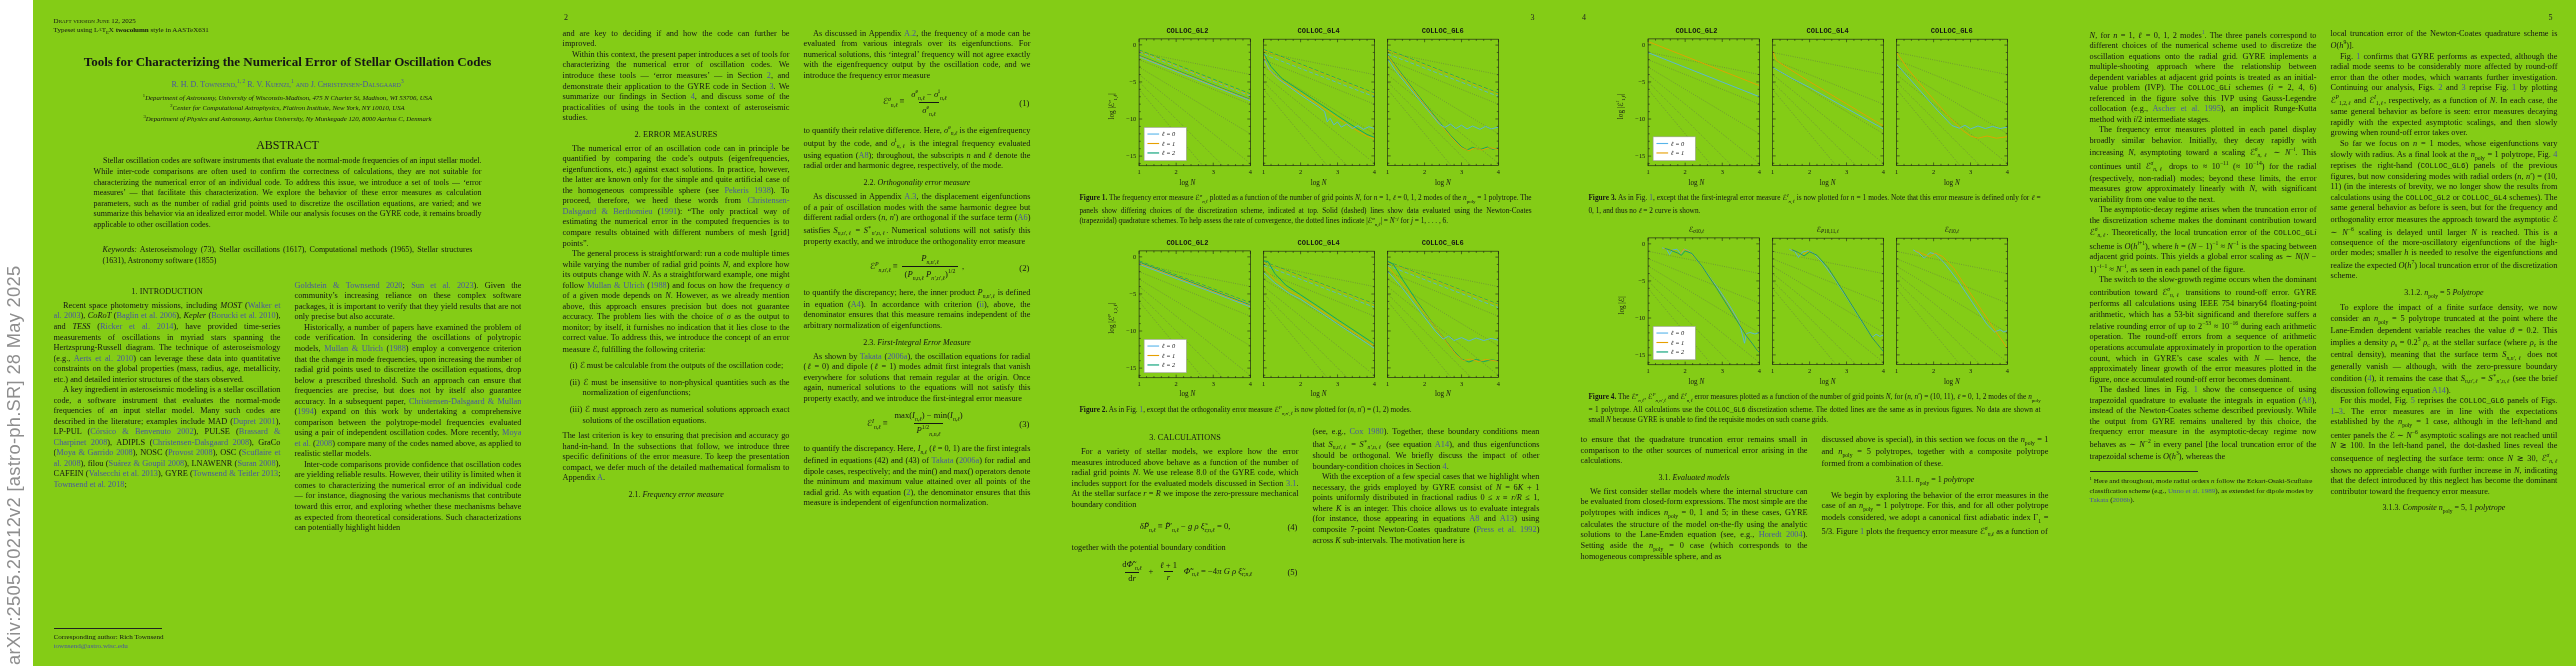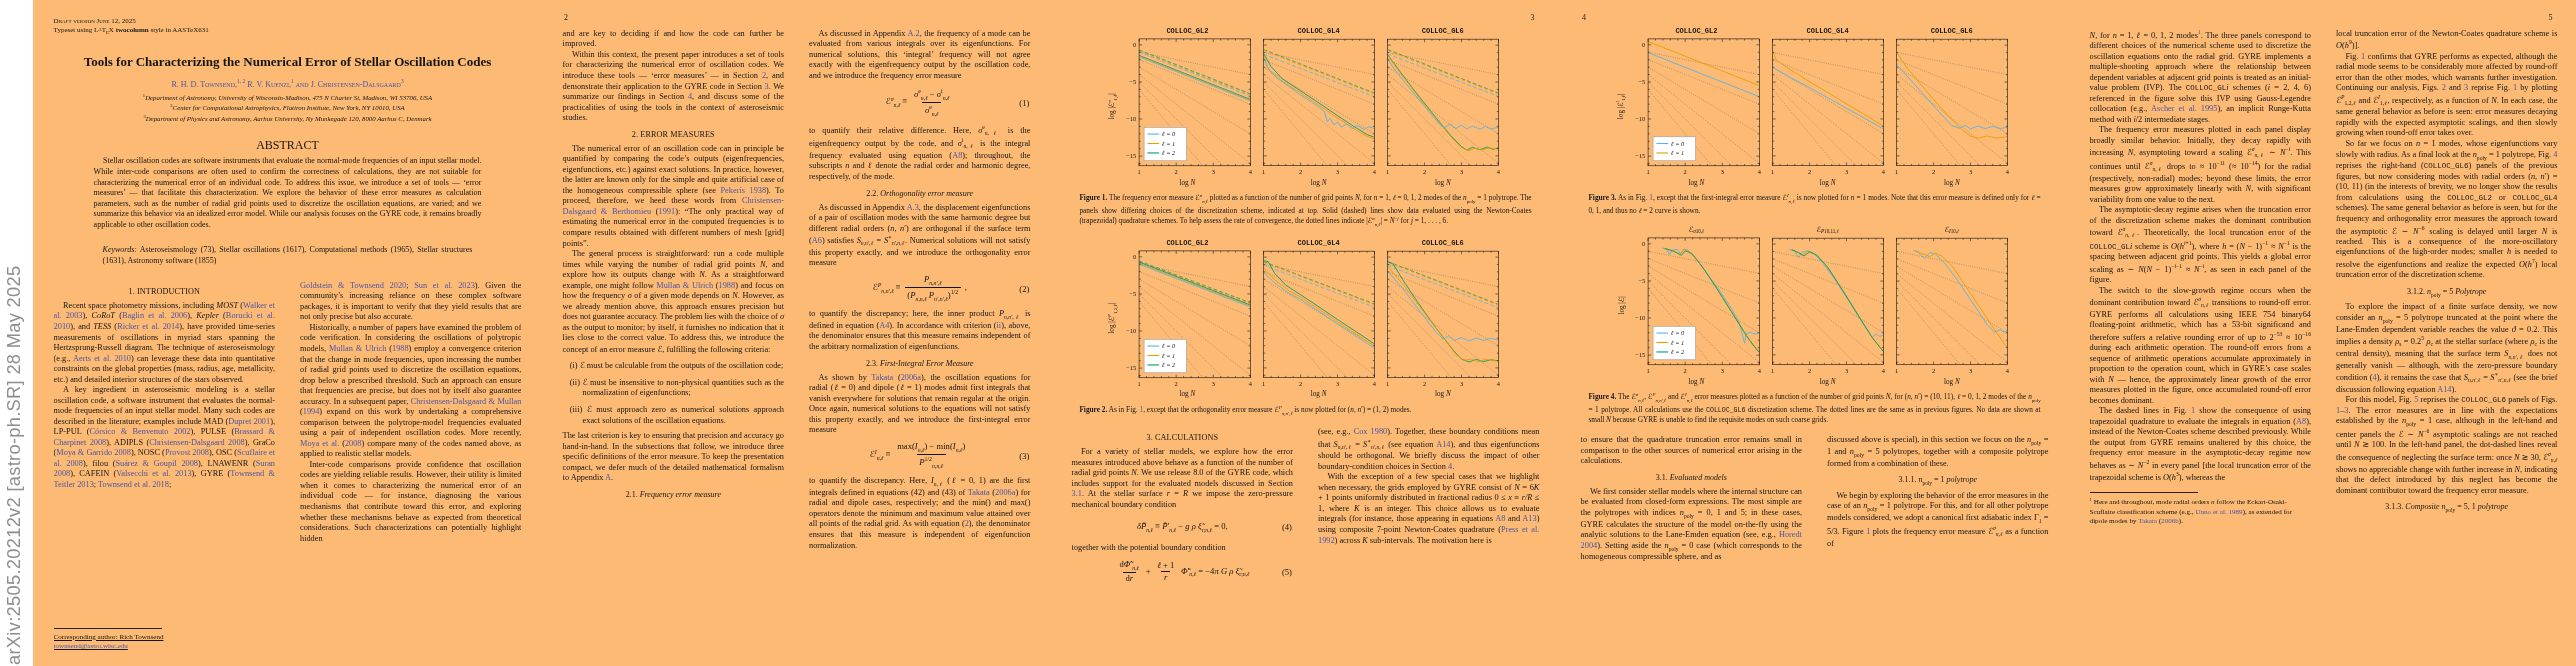--- a/index.html
+++ b/index.html
@@ -3,24 +3,24 @@
 <meta charset="utf-8">
 <style>
   html,body{margin:0;padding:0;background:#ffffff;}
   body{width:2576px;height:667px;overflow:hidden;
        font-family:"Liberation Serif","DejaVu Serif","DejaVu Sans",serif;color:#151515;}
   #canvas{position:relative;width:2576px;height:667px;display:flex;background:#fff;}
   .stamp-gutter{width:33px;height:667px;position:relative;flex:0 0 auto;}
   .stamp{position:absolute;left:3.3px;top:206px;height:459px;writing-mode:vertical-rl;transform:rotate(180deg);
          font-family:"Liberation Sans",sans-serif;font-size:18.3px;color:#8e8e8e;white-space:nowrap;
          display:flex;align-items:center;letter-spacing:0.3px;}
-  .page{width:509px;height:667px;position:relative;box-sizing:border-box;padding:16.7px 20.6px 0 20.6px;flex:0 0 auto;background:#fdba74;}
+  .page{width:509px;height:667px;position:relative;box-sizing:border-box;padding:16.7px 20.6px 0 20.6px;flex:0 0 auto;background:#84cc16;}
   .pageno{position:absolute;top:13.3px;font-size:8px;color:#222;}
   .pn-left{left:22px;} .pn-right{right:25.6px;}
-  .cols{display:flex;gap:25px;}
+  .cols{display:flex;gap:14px;}
   .col{width:227px;position:relative;}
   .para{margin:0;text-align:justify;text-indent:9.4px;font-size:8.3px;line-height:1.27;}
   .noind{text-indent:0;}
   .h1s{text-align:center;font-size:8.2px;margin:6.1px 0 5px 0;letter-spacing:0.1px;font-family:Liberation Serif, serif;}
   .h2s,.h3s{text-align:center;font-size:8px;margin:6.1px 0 5px 0;}
   .litem{margin:5px 0 5px 20px;text-indent:-12.8px;text-align:justify;font-size:8.3px;line-height:1.27;}
   .eqrow{position:relative;display:flex;justify-content:center;align-items:center;margin:6.7px 0;font-size:8.6px;min-height:19px;}
   .eqno{position:absolute;right:1.1px;}
   .frac{display:inline-flex;flex-direction:column;align-items:center;vertical-align:middle;margin:0 1.7px;line-height:1.15;}
   .frac .fn{padding:0 2.8px 0.6px 2.8px;}
@@ -36,21 +36,21 @@
   .title{text-align:center;font-weight:bold;font-size:13px;margin:16.7px 5.6px 2.2px 5.6px;line-height:1.3;}
   .authors{text-align:center;font-variant:small-caps;color:#4a55a2;font-size:8px;margin:6.7px 0 4.4px 0;}
   .affil{text-align:center;font-size:6.8px;line-height:1.5;}
   .absh{text-align:center;font-size:12px;margin:13.3px 0 3.9px 0;}
   .abst{font-size:8px;line-height:1.32;text-align:justify;margin:0 40px;text-indent:9.4px;}
   .keyw{font-size:8px;line-height:1.35;margin:14.5px 49px 0 49px;text-align:justify;}
   .p1cols{margin-top:14.5px;height:373px;overflow:hidden;}
   .p1left{height:100%;}
   .fnblock{font-size:7.1px;line-height:1.32;margin-top:9px;}
   .fnrule{width:108px;border-top:0.6px solid #222;margin-bottom:3.9px;}
-  .fnabs{position:absolute;bottom:2.2px;left:0;right:12px;text-decoration:underline;}
+  .fnabs{position:absolute;bottom:2.2px;left:0;right:12px;}
   
   .fig{margin:7.8px 0 3.3px 0;}
   .figrow{display:flex;justify-content:center;align-items:stretch;}
   .ylab{width:12.2px;display:flex;align-items:center;justify-content:center;}
   .ylab > div{transform:rotate(-90deg);white-space:nowrap;font-size:7.2px;}
   .panelcol{display:flex;flex-direction:column;align-items:center;margin:0 0.6px;}
   .ptitle{font-size:7.5px;height:11px;display:flex;align-items:flex-end;justify-content:center;}
   .ptitle.mono{font-family:"Liberation Mono","DejaVu Sans Mono",monospace;font-size:7px;font-weight:bold;}
   .xlab{font-size:7.2px;height:10px;margin-top:0.6px;}
   .caption{font-size:7.3px;line-height:1.32;text-align:justify;margin:4.4px 7.8px 0 7.8px;}

